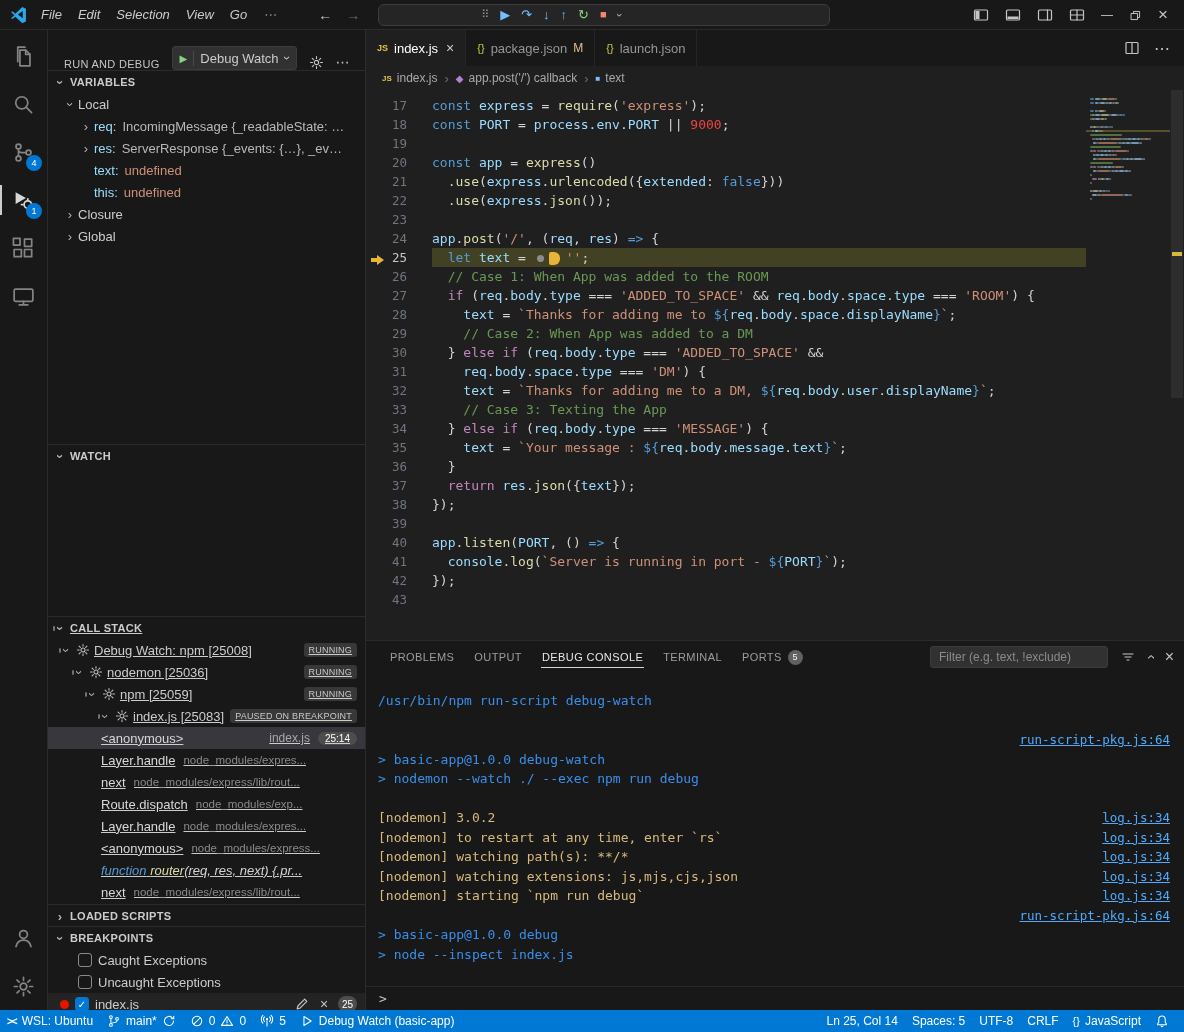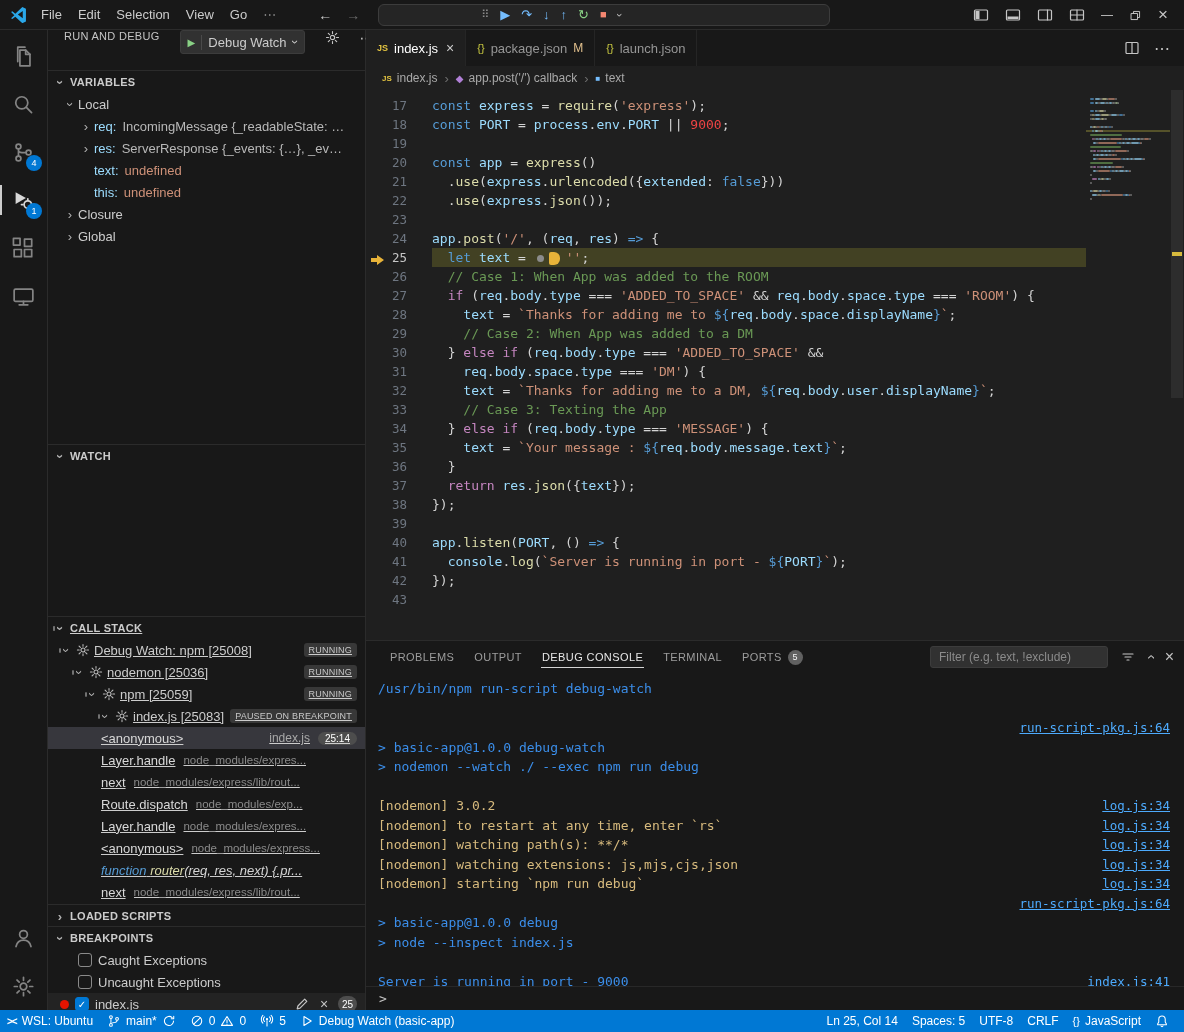--- a/index.html
+++ b/index.html
@@ -1,21 +1,21 @@
 <!DOCTYPE html>
 <html><head>
 <meta charset="utf-8">
 <style>
 *{margin:0;padding:0;box-sizing:border-box;}
 html,body{width:1184px;height:1032px;overflow:hidden;background:#1f1f1f;color:#ccc;font-family:"Liberation Sans",sans-serif;}
 svg{width:100%;height:100%;fill:none;stroke:currentColor;stroke-width:1.2;stroke-linecap:round;stroke-linejoin:round;}
 
 .titlebar{height:30px;background:#181818;border-bottom:1px solid #2b2b2b;display:flex;align-items:center;padding-left:10px;}
 .logo{width:17px;height:17px;margin-right:6px;flex:none;}
-.menu-bar{display:flex;align-items:center;}
+.menu-bar{display:flex;align-items:center;font-style:italic;}
 .menu-item{padding:0 8px;font-size:13px;color:#cccccc;cursor:default;}
 .menu-item.dim{color:#9a9a9a;}
 .nav{display:flex;gap:14px;margin-left:34px;font-size:14px;}
 .nav-fwd{color:#6d6d6d;}
 .command-center{margin-left:18px;width:452px;height:22px;background:#252525;border:1px solid #3c3c3c;border-radius:6px;display:flex;align-items:center;}
 .debug-toolbar{display:flex;align-items:center;gap:11px;padding-left:102px;}
 .grip{color:#8a8a8a;font-size:11px;}
 .dbg-btn{font-size:13px;line-height:1;cursor:pointer;}
 .dbg-blue{color:#75beff;}.dbg-green{color:#89d185;}.dbg-red{color:#f48771;font-size:11px;}
 .chev{display:inline-block;transform-origin:50% 50%;}
@@ -31,21 +31,21 @@
 .workbench{display:flex;height:980px;}
 .activitybar{width:48px;background:#181818;border-right:1px solid #2b2b2b;display:flex;flex-direction:column;padding-top:2px;flex:none;}
 .act-item{height:48px;position:relative;display:flex;align-items:center;justify-content:center;color:#848484;cursor:pointer;}
 .act-item.active{color:#d7d7d7;}
 .act-item.active::before{content:"";position:absolute;left:0;top:9px;bottom:9px;width:2px;background:#cccccc;}
 .act-icon{width:23px;height:23px;}
 .act-badge{position:absolute;right:5px;bottom:5px;min-width:16px;height:16px;border-radius:8px;background:#0078d4;color:#fff;font-size:9px;display:flex;align-items:center;justify-content:center;padding:0 2px;}
 .act-spacer{flex:1;}
 
 .sidebar{width:318px;background:#181818;border-right:1px solid #2b2b2b;display:flex;flex-direction:column;flex:none;}
-.sidebar-header{height:40px;display:flex;align-items:flex-start;gap:20px;padding:0 8px 0 16px;flex:none;}
+.sidebar-header{height:40px;display:flex;align-items:flex-end;gap:12px;padding:0 8px 0 16px;flex:none;}
 .sidebar-title{font-size:11px;color:#c5c5c5;letter-spacing:.3px;white-space:nowrap;}
 .config-picker{height:24px;display:flex;align-items:center;gap:6px;background:#313131;border:1px solid #3c3c3c;border-radius:3px;padding:0 7px;cursor:pointer;}
 .picker-play{color:#89d185;font-size:10px;}
 .picker-sep{width:1px;height:15px;background:#4a4a4a;}
 .picker-label{font-size:13px;color:#cccccc;white-space:nowrap;}
 .picker-chev{font-size:12px;color:#cccccc;}
 .hdr-icon{width:15px;height:15px;color:#c5c5c5;cursor:pointer;flex:none;}
 .hdr-more{font-size:14px;color:#c5c5c5;cursor:pointer;}
 .section{border-top:1px solid #2b2b2b;overflow:hidden;display:flex;flex-direction:column;flex:none;}
 .sec-variables{height:374px;}.sec-watch{height:172px;}.sec-callstack{height:288px;text-decoration:underline;}.sec-loaded{height:22px;}.sec-breakpoints{flex:1;}
@@ -112,21 +112,21 @@
 .minimap{width:84px;flex:none;padding-top:8px;}
 .mm-line{height:2px;margin-bottom:2px;display:flex;padding-left:4px;}
 .mm-line.cur{background:#55522a;}
 .mm-seg{height:2px;border-radius:1px;opacity:.65;}
 .mm-k{background:#569cd6}.mm-c{background:#c586c0}.mm-s{background:#ce9178}.mm-f{background:#dcdcaa}
 .mm-v{background:#9cdcfe}.mm-d{background:#b5cea8}.mm-g{background:#6a9955}.mm-p{background:#9a9a9a}
 .overview{width:14px;flex:none;position:relative;}
 .ov-thumb{position:absolute;left:1px;right:1px;top:0;height:56%;background:rgba(121,121,121,.16);}
 .ov-mark{position:absolute;left:2px;right:2px;top:162px;height:4px;background:#d7ba3d;}
 
-.panel{height:370px;flex:none;background:#181818;border-top:1px solid #2b2b2b;display:flex;flex-direction:column;}
+.panel{height:370px;flex:none;background:#181818;border-top:1px solid #2b2b2b;display:flex;flex-direction:column;gap:12px;}
 .panel-bar{height:32px;display:flex;align-items:center;padding:0 10px 0 14px;flex:none;}
 .ptab{display:flex;align-items:center;gap:6px;padding:0 10px;height:100%;font-size:11px;color:#9d9d9d;letter-spacing:.4px;position:relative;cursor:pointer;white-space:nowrap;}
 .ptab.active{color:#e7e7e7;}
 .ptab.active::after{content:"";position:absolute;left:9px;right:9px;bottom:5px;height:1.5px;background:#d4d4d4;}
 .ptab-badge{background:#616161;color:#f4f4f4;font-size:9px;min-width:15px;height:15px;border-radius:8px;display:flex;align-items:center;justify-content:center;padding:0 2px;}
 .panel-actions{margin-left:auto;display:flex;align-items:center;gap:12px;color:#c5c5c5;}
 .filter-input{width:178px;height:22px;background:#313131;border:1px solid #3c3c3c;border-radius:3px;color:#cccccc;font-size:12px;padding:0 8px;font-family:"Liberation Sans",sans-serif;outline:none;}
 .filter-input::placeholder{color:#8b8b8b;}
 .panel-icon{width:16px;height:16px;display:flex;align-items:center;justify-content:center;cursor:pointer;}
 .chev-up{font-size:14px;color:#c5c5c5;}

